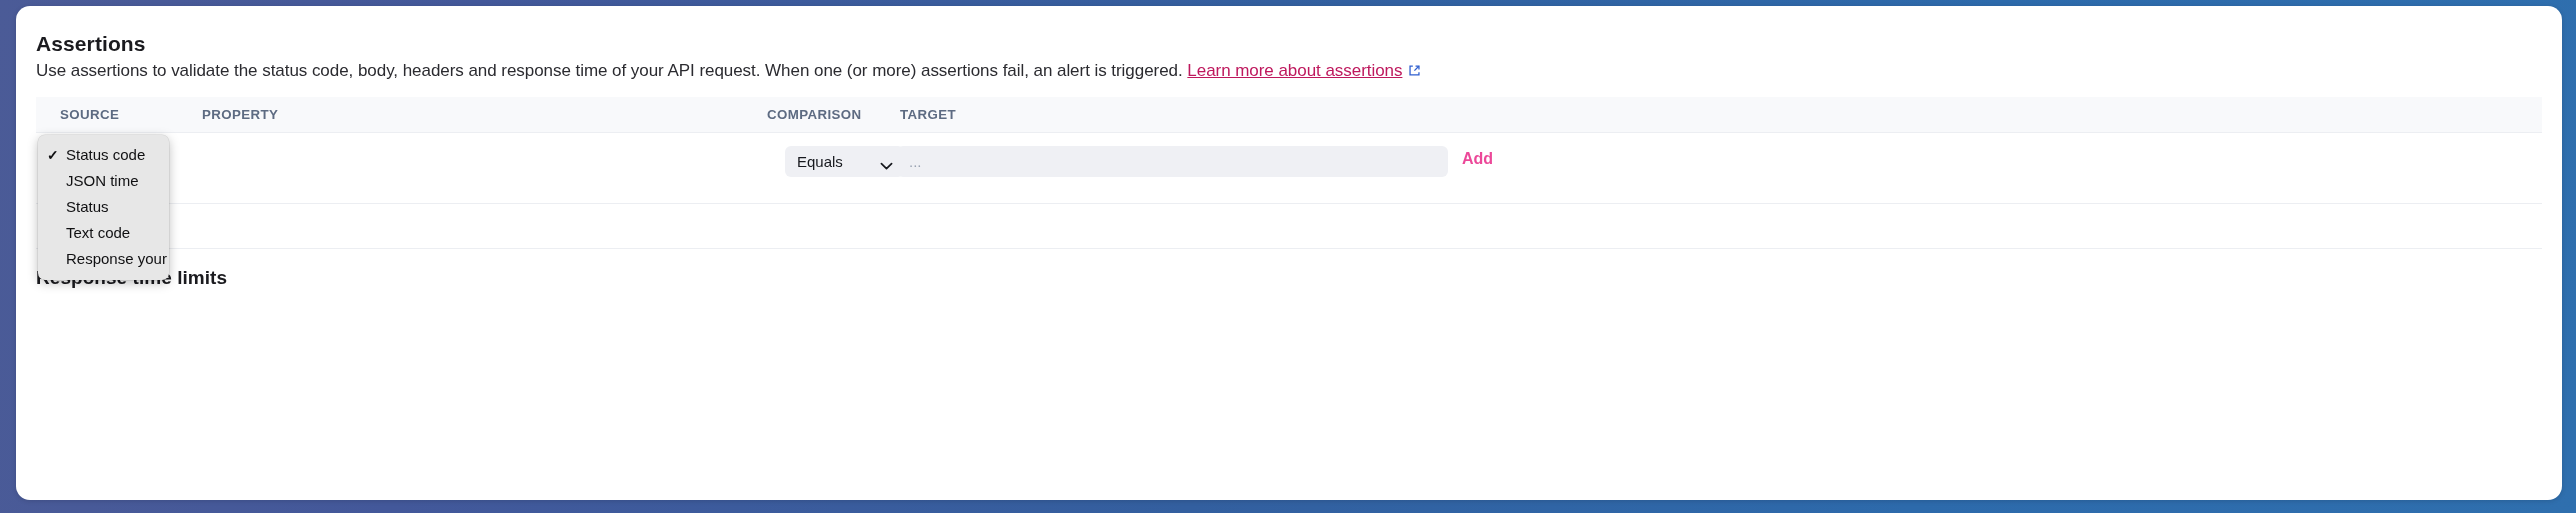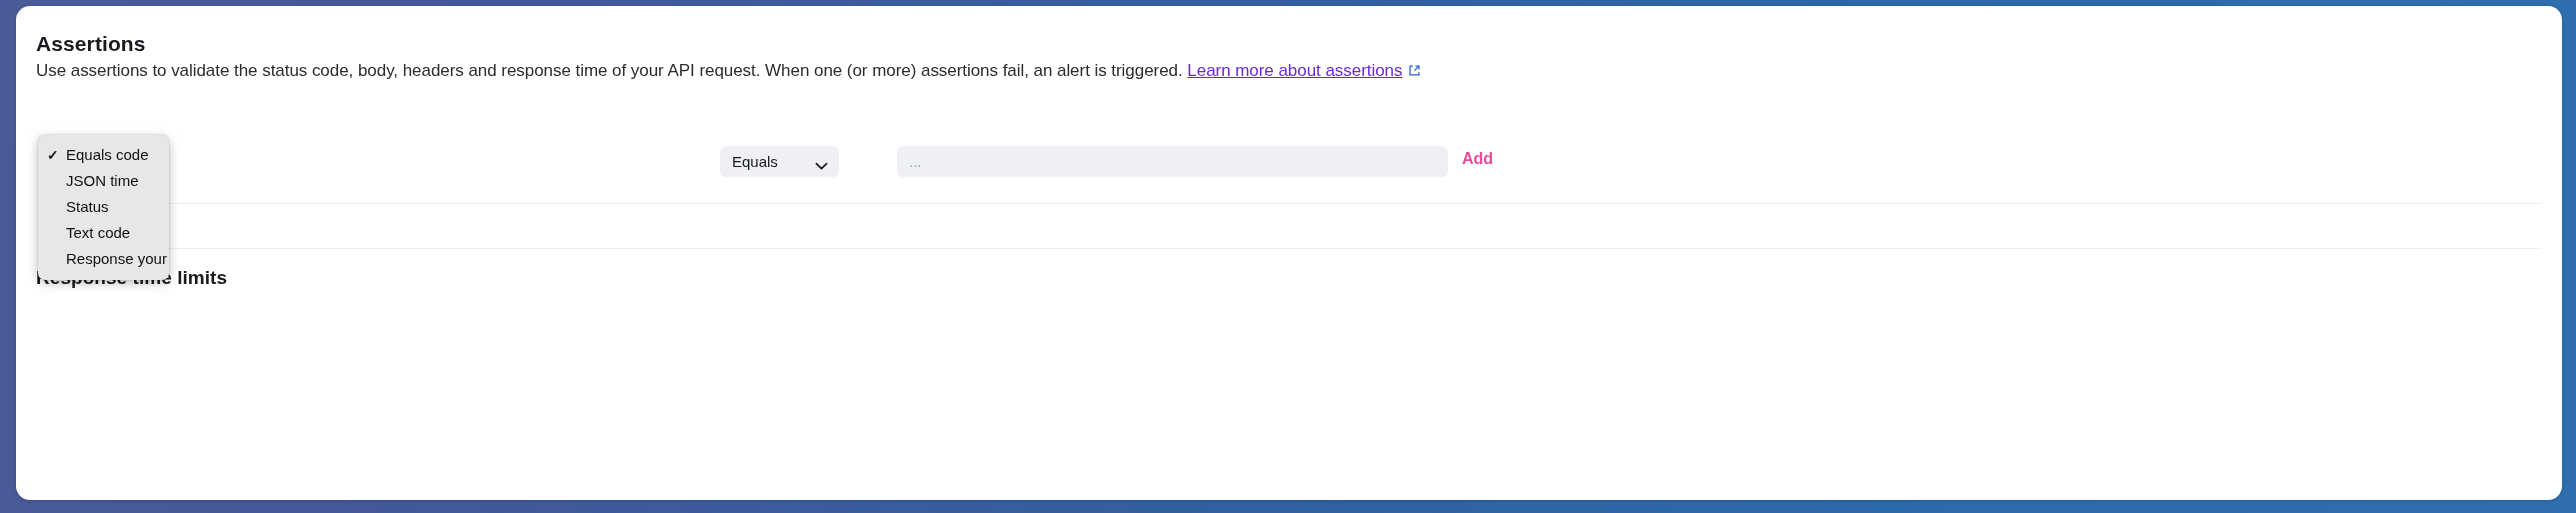--- a/index.html
+++ b/index.html
@@ -56,21 +56,21 @@
     position: absolute;
     left: 20px;
     top: 55px;
     font-size: 17px;
     color: #2b2b30;
     white-space: nowrap;
     letter-spacing: -0.05px;
   }
 
   #learn-more-link {
-    color: #6d28d9;
+    color: #be185d;
     text-decoration: underline;
     cursor: pointer;
   }
 
   .ext-icon {
     display: inline-block;
     vertical-align: -1px;
     margin-left: 6px;
   }
 
@@ -102,21 +102,21 @@
   #assertion-row {
     position: absolute;
     left: 20px;
     top: 125px;
     right: 20px;
     height: 71px;
   }
 
   #comparison-select {
     position: absolute;
-    left: 684px;
+    left: 749px;
     top: 15px;
     width: 119px;
     height: 31px;
     background: #eff0f4;
     border: none;
     border-radius: 6px;
     cursor: pointer;
   }
   #comparison-select-label {
     position: absolute;
@@ -228,20 +228,26 @@
 
     <div id="section-desc">
       <span>Use assertions to validate the status code, body, headers and response time of your API request. When one (or more) assertions fail, an alert is triggered.</span>
       <a id="learn-more-link">Learn more about assertions</a><span class="ext-icon"><svg width="13" height="13" viewBox="0 0 14 14">
             <path d="M5.2 2.2 H2.2 V11.8 H11.8 V8.8" fill="none" stroke="#2f5fcf" stroke-width="1.4"></path>
             <path d="M8.1 2.2 H11.8 V5.9" fill="none" stroke="#2f5fcf" stroke-width="1.4"></path>
             <path d="M11.6 2.4 L6.9 7.1" fill="none" stroke="#2f5fcf" stroke-width="1.4"></path>
           </svg></span>
     </div>
 
+    <div id="table-header">
+      <div class="th th-source">SOURCE</div>
+      <div class="th th-property">PROPERTY</div>
+      <div class="th th-comparison">COMPARISON</div>
+      <div class="th th-target">TARGET</div>
+    </div>
 
     <div id="assertion-row">
 
       <div id="comparison-select">
         <span id="comparison-select-label">Equals</span>
         <span id="comparison-chevron"><svg width="13" height="9" viewBox="0 0 13 9">
               <path d="M1.4 1.6 L6.5 6.6 L11.6 1.6" fill="none" stroke="#16181d" stroke-width="1.7" stroke-linecap="round" stroke-linejoin="round"></path>
             </svg></span>
       </div>
 
@@ -251,21 +257,21 @@
     </div>
 
     <div class="row-divider" id="divider-1"></div>
     <div class="row-divider" id="divider-2"></div>
 
     <div id="response-time-limits">Response time limits</div>
 
     <div id="source-dropdown">
       <div class="menu-item">
         <span class="menu-check">✓</span>
-        <span>Equals code</span>
+        <span>Status code</span>
       </div>
       <div class="menu-item">
         <span>JSON time</span>
       </div>
       <div class="menu-item">
         <span>Status</span>
       </div>
       <div class="menu-item">
         <span>Text code</span>
       </div>

